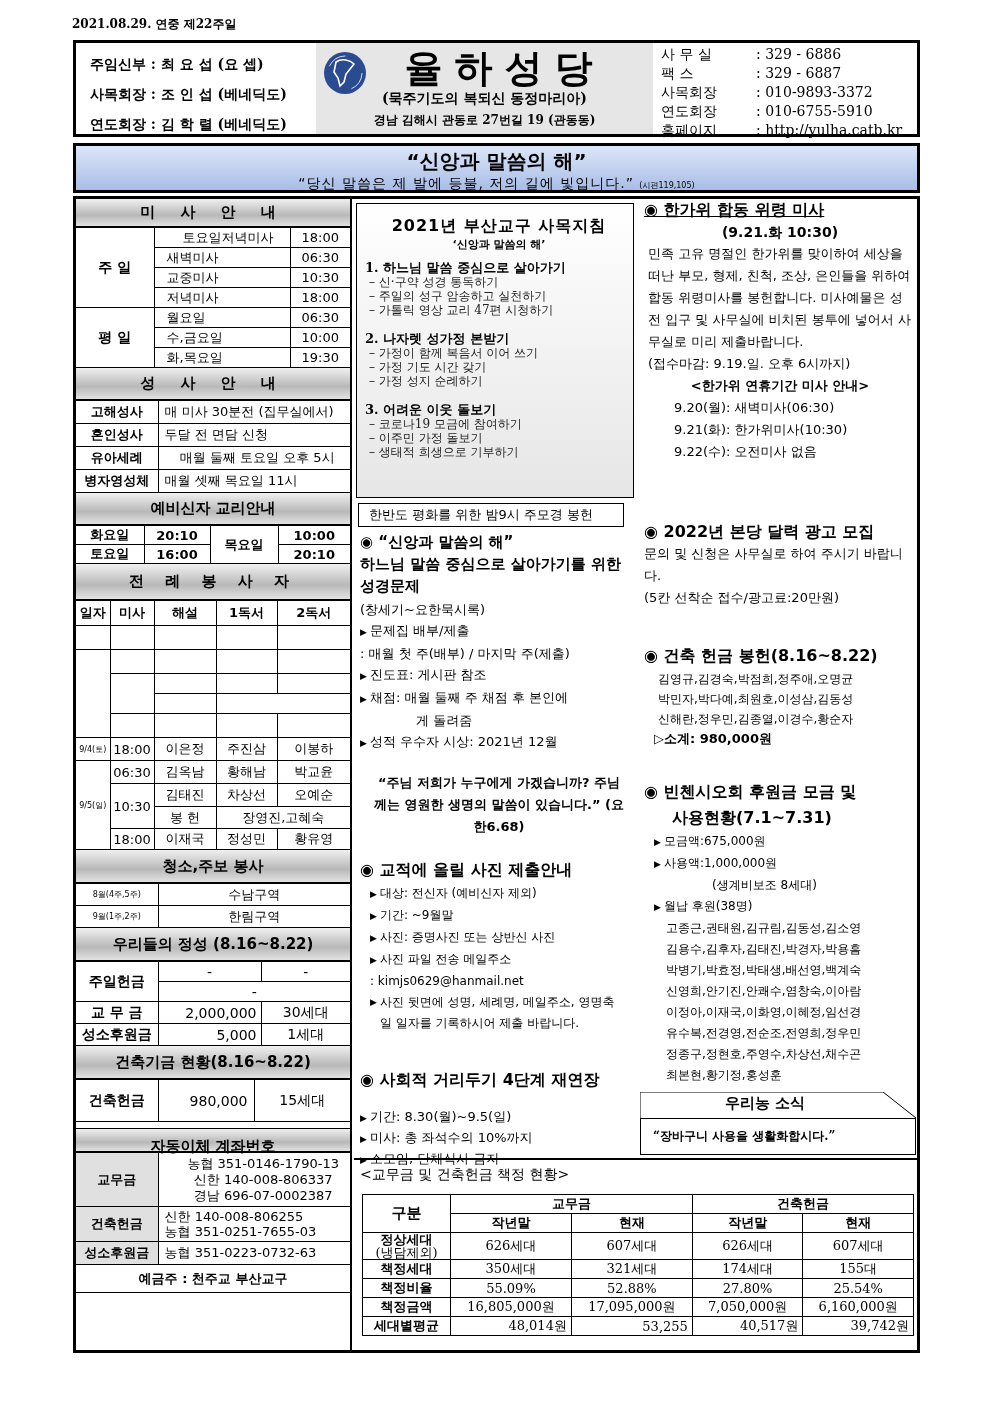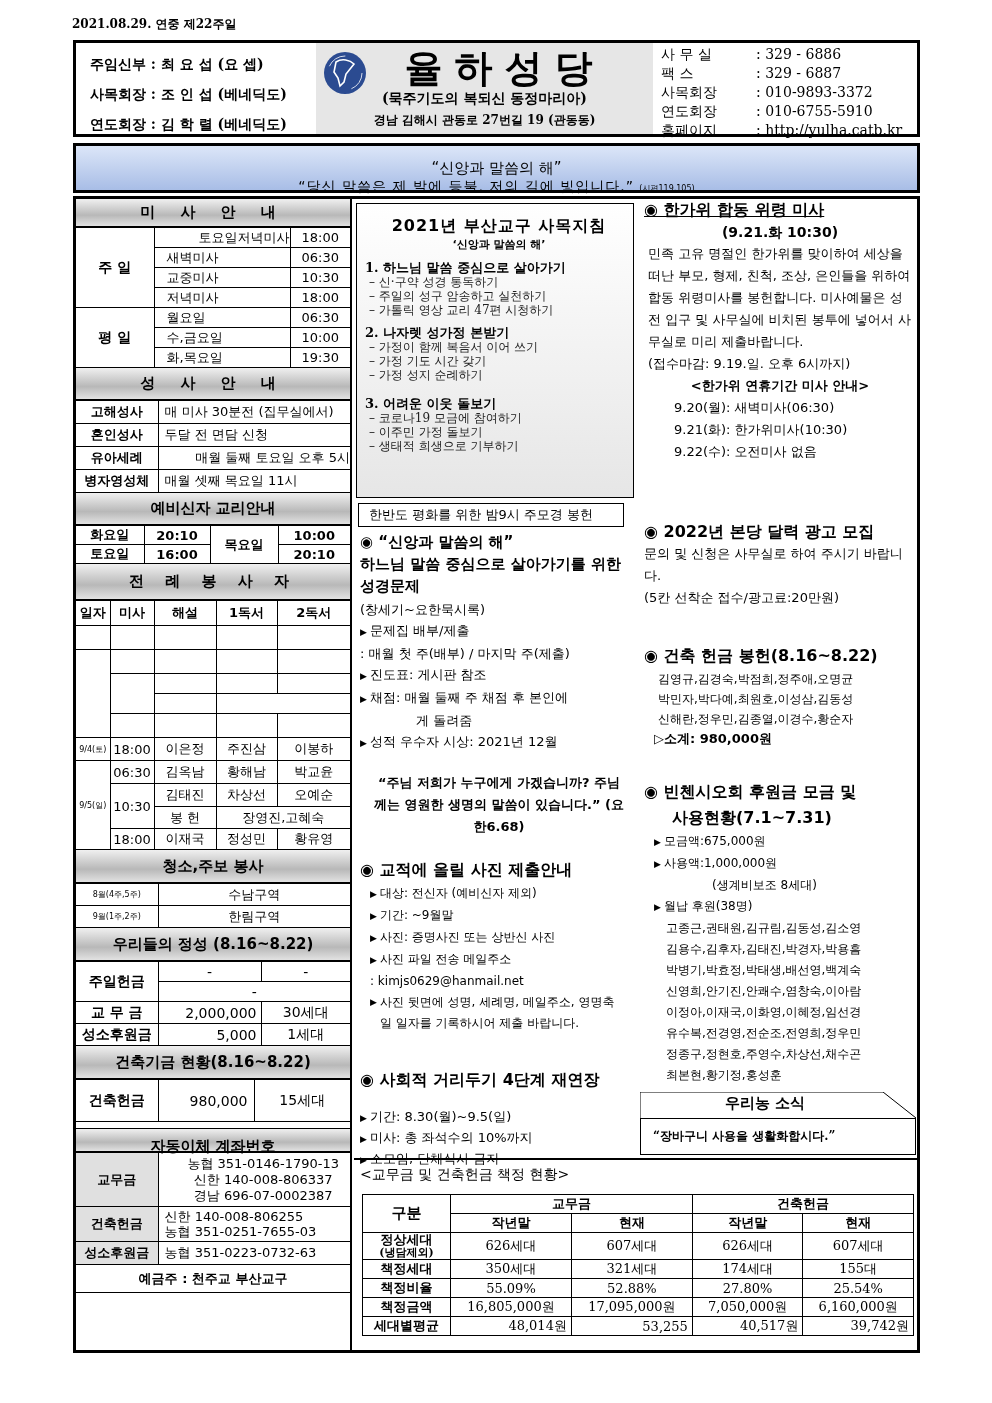--- a/index.html
+++ b/index.html
@@ -16,21 +16,21 @@
   #hdr-name { font-size: 38px; font-weight: bold; letter-spacing: 12px; padding-left: 40px; line-height: 46px; margin-top: 2px; }
   #hdr-sub { font-size: 14px; font-weight: bold; font-family: "DejaVu Serif", serif; margin-top: -1px; }
   #hdr-addr { font-size: 12px; font-weight: bold; font-family: "DejaVu Serif", serif; margin-top: 4px; }
   #hdr-contact { flex: 1; padding: 2px 0 0 8px; font-family: "DejaVu Serif", serif; font-size: 14px; line-height: 19px; }
   #hdr-contact .row { display: flex; }
   #hdr-contact .lbl { width: 95px; }
   #hdr-contact .url { text-decoration: underline; }
 
   
   #banner { left: 73px; top: 143px; width: 847px; height: 50px; border: 3px solid #000; background: linear-gradient(#dce6f8, #a8bde6); text-align: center; }
-  #banner-title { font-size: 15px; font-weight: normal; margin-top: 13px; }
+  #banner-title { font-size: 20px; font-weight: bold; margin-top: 2px; }
   #banner-verse { font-size: 14px; letter-spacing: 1px; }
   #banner-ref { font-size: 8px; letter-spacing: 0; }
 
   
   #main { left: 73px; top: 196px; width: 847px; height: 1157px; border: 3px solid #000; }
   #col-left { left: 0; top: 0; width: 276px; height: 1151px; border-right: 2px solid #000; }
   .sec-head { background: linear-gradient(#f0f0f0, #b8b8b8 60%, #e2e2e2); text-align: center; font-weight: bold; font-size: 15px; border-bottom: 1px solid #000; }
   table.grid { border-collapse: collapse; width: 100%; font-size: 13px; }
   table.grid td { border: 1px solid #000; text-align: center; padding: 0; }
   table.grid tr td:first-child { border-left: none; }
@@ -116,21 +116,21 @@
 </div>
 
 <div id="main" class="abs">
 
   <div id="col-left" class="abs">
     <div class="sec-head" style="height:28px;line-height:27px;letter-spacing:10px;">미 사 안 내</div>
     <table class="grid" style="font-size:13px;">
       <tbody>
           <tr style="height:20px">
             <td rowspan="4" class="b" style="width:78px;font-size:14px">주   일</td>
-            <td style="text-align:right;padding-left:12px">토요일저녁미사</td>
+            <td style="text-align:center;padding-left:12px">토요일저녁미사</td>
             <td style="width:60px">18:00</td>
           </tr>
       <tr style="height:20px">
             <td style="text-align:left;padding-left:12px">새벽미사</td>
             <td>06:30</td>
           </tr>
       <tr style="height:20px">
             <td style="text-align:left;padding-left:12px">교중미사</td>
             <td>10:30</td>
           </tr>
@@ -160,21 +160,21 @@
           <tr style="height:23px">
             <td class="b" style="width:82px">고해성사</td>
             <td style="text-align:left;padding-left:6px">매 미사 30분전 (집무실에서)</td>
           </tr>
       <tr style="height:23px">
             <td class="b">혼인성사</td>
             <td style="text-align:left;padding-left:6px">두달 전 면담 신청</td>
           </tr>
       <tr style="height:23px">
             <td class="b">유아세례</td>
-            <td style="text-align:right;padding-left:6px">매월 둘째 토요일 오후 5시</td>
+            <td style="text-align:center;padding-left:6px">매월 둘째 토요일 오후 5시</td>
           </tr>
       <tr style="height:23px">
             <td class="b">병자영성체</td>
             <td style="text-align:left;padding-left:6px">매월 셋째 목요일 11시</td>
           </tr>
     </tbody>
       </table>
 
     <div class="sec-head" style="height:32px;line-height:31px;">예비신자 교리안내</div>
     <table class="grid b">
@@ -345,21 +345,21 @@
   </div>
 
   <div id="col-mid" class="abs">
     <div id="pastoral">
       <div id="pastoral-title">2021년 부산교구 사목지침</div>
       <div id="pastoral-sub">‘신앙과 말씀의 해’</div>
       <div class="p-head">1. 하느님 말씀 중심으로 살아가기</div>
       <div class="p-item">– 신·구약 성경 통독하기</div>
       <div class="p-item">– 주일의 성구 암송하고 실천하기</div>
       <div class="p-item">– 가톨릭 영상 교리 47편 시청하기</div>
-      <div class="p-head" style="margin-top:8px">2. 나자렛 성가정 본받기</div>
+      <div class="p-head" style="margin-top:14px">2. 나자렛 성가정 본받기</div>
       <div class="p-item">– 가정이 함께 복음서 이어 쓰기</div>
       <div class="p-item">– 가정 기도 시간 갖기</div>
       <div class="p-item">– 가정 성지 순례하기</div>
       <div class="p-head" style="margin-top:14px">3. 어려운 이웃 돌보기</div>
       <div class="p-item">– 코로나19 모금에 참여하기</div>
       <div class="p-item">– 이주민 가정 돌보기</div>
       <div class="p-item">– 생태적 희생으로 기부하기</div>
     </div>
     <div id="peace-box">한반도 평화를 위한 밤9시 주모경 봉헌</div>
 
@@ -460,21 +460,21 @@
           </tr>
       <tr class="rh">
             <td>작년말</td>
             <td>현재</td>
             <td>작년말</td>
             <td>현재</td>
           </tr>
       <tr>
             <td class="rh" style="line-height:13px">
               <div>정상세대</div>
-              <div style="font-size:11px;font-weight:bold">(냉담제외)</div>
+              <div style="font-size:13px;font-weight:normal">(냉담제외)</div>
             </td>
             <td>626세대</td>
             <td>607세대</td>
             <td>626세대</td>
             <td>607세대</td>
           </tr>
       <tr>
             <td class="rh">책정세대</td>
             <td>350세대</td>
             <td>321세대</td>

